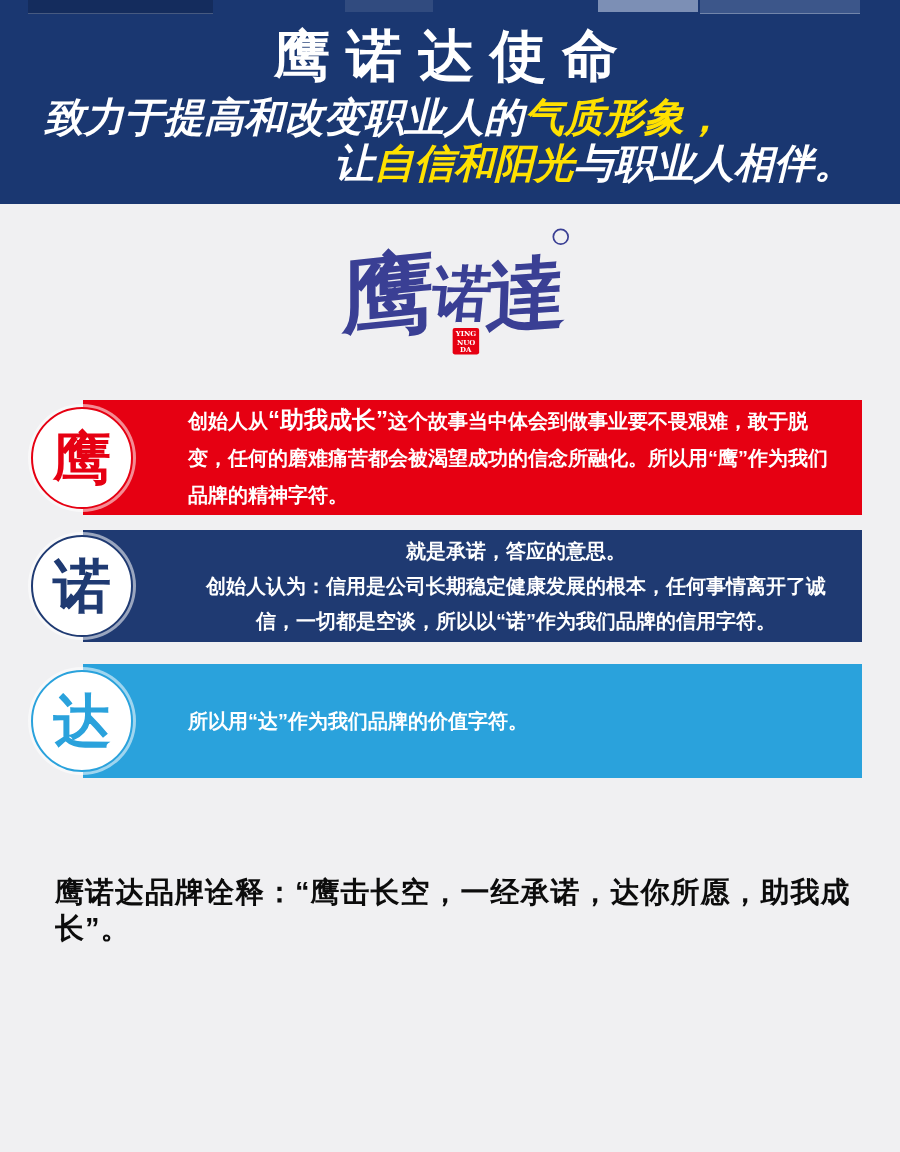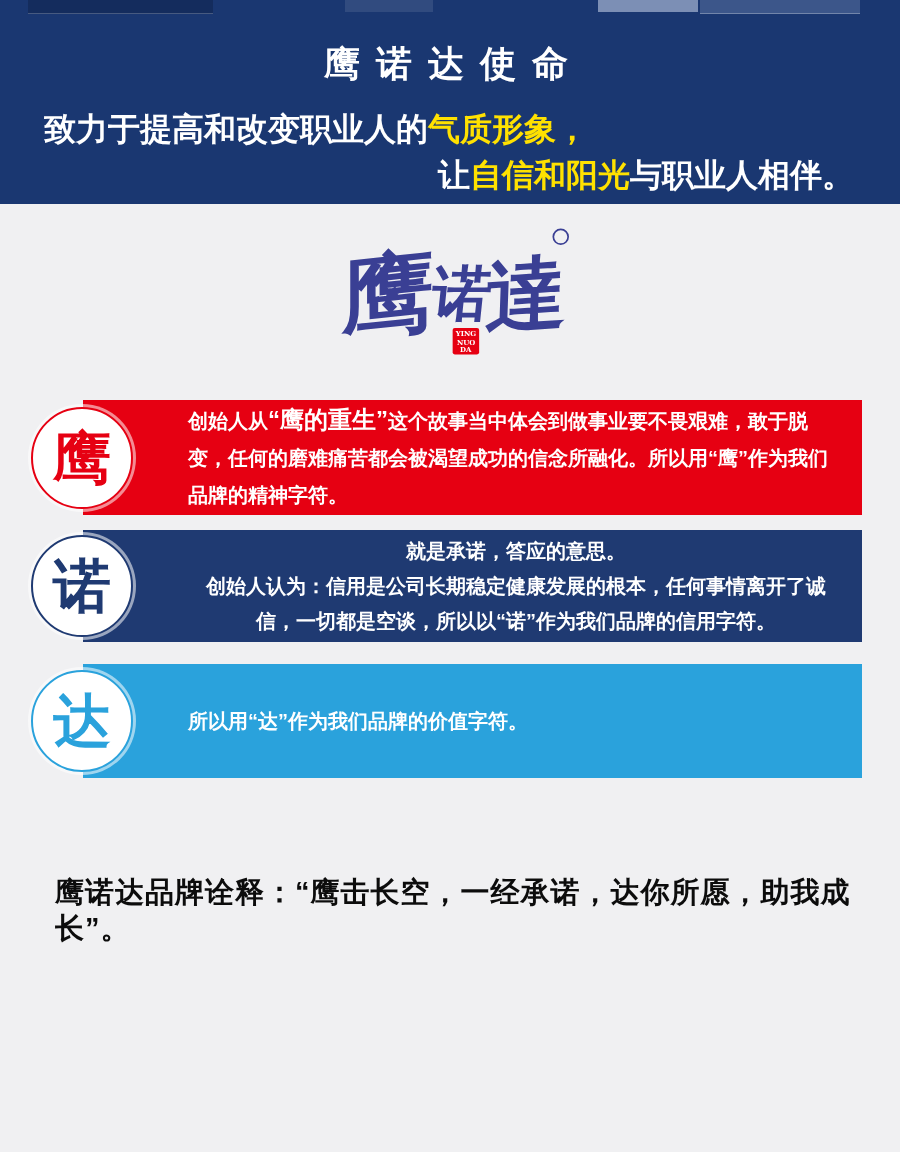--- a/index.html
+++ b/index.html
@@ -17,26 +17,26 @@
     background:var(--navy,#1a3771);
     color:#fff;
     overflow:hidden;
   }
   .remnant{position:absolute;top:0;}
   .r1{left:28px;width:185px;height:13px;background:rgba(8,18,42,.28);border-bottom:1px solid rgba(255,255,255,.22);}
   .r2{left:345px;width:88px;height:12px;background:rgba(255,255,255,.10);}
   .r3{left:598px;width:100px;height:12px;background:rgba(206,216,236,.55);}
   .r4{left:700px;width:160px;height:13px;background:rgba(125,145,185,.35);border-bottom:1px solid rgba(255,255,255,.28);}
   .hero-title{
-    margin:16px;padding-top:22px;padding-left:8px;
+    margin:8px;padding-top:22px;padding-left:8px;
     text-align:center;
-    font-size:36px;line-height:52px;font-weight:800;
+    font-size:56px;line-height:52px;font-weight:800;
     letter-spacing:16px;
   }
-  .hero-sub{font-size:32px;line-height:46px;font-weight:800;}
+  .hero-sub{font-size:40px;line-height:46px;font-weight:800;font-style:italic;}
   .sub1{margin-top:12px;padding-left:44px;}
   .sub2{margin-top:0;text-align:right;padding-right:46px;}
   .seg-yellow{color:var(--yellow,#ffe100);}
   
   .logo-sec{
     height:152px;margin-top:14px;
     display:flex;align-items:center;justify-content:center;
   }
   .logo-svg{color:var(--logo-blue,#3a3f94);}
   .logo-svg text{fill:currentColor;font-family:"DejaVu Serif","Liberation Serif",serif;font-weight:bold;}
@@ -114,21 +114,21 @@
       </g>
     </svg>
   </section>
 
 
   <section class="banner banner-ying" style="background-color: rgb(230, 0, 18);">
     <div class="badge" style="color: rgb(230, 0, 18);">
       <span class="badge-char">鹰</span>
     </div>
     <div class="btext">
-      <p><span>创始人从</span><span class="seg-big">“鹰的重生”</span><span>这个故事当中体会到做事业要不畏艰难，敢于脱变，任何的磨难痛苦都会被渴望成功的信念所融化。所以用“鹰”作为我们品牌的</span><span class="seg-bold">精神字符</span><span>。</span></p>
+      <p><span>创始人从</span><span class="seg-big">“助我成长”</span><span>这个故事当中体会到做事业要不畏艰难，敢于脱变，任何的磨难痛苦都会被渴望成功的信念所融化。所以用“鹰”作为我们品牌的</span><span class="seg-bold">精神字符</span><span>。</span></p>
     </div>
   </section>
 
   <section class="banner banner-nuo" style="background-color: rgb(31, 58, 114);">
     <div class="badge" style="color: rgb(31, 58, 114);">
       <span class="badge-char">诺</span>
     </div>
     <div class="btext">
       <p><span>就是承诺，答应的意思。</span></p>
       <p><span>创始人认为：信用是公司长期稳定健康发展的根本，任何事情离开了诚信，一切都是空谈，所以以“诺”作为我们品牌的</span><span class="seg-bold">信用字符</span><span>。</span></p>

